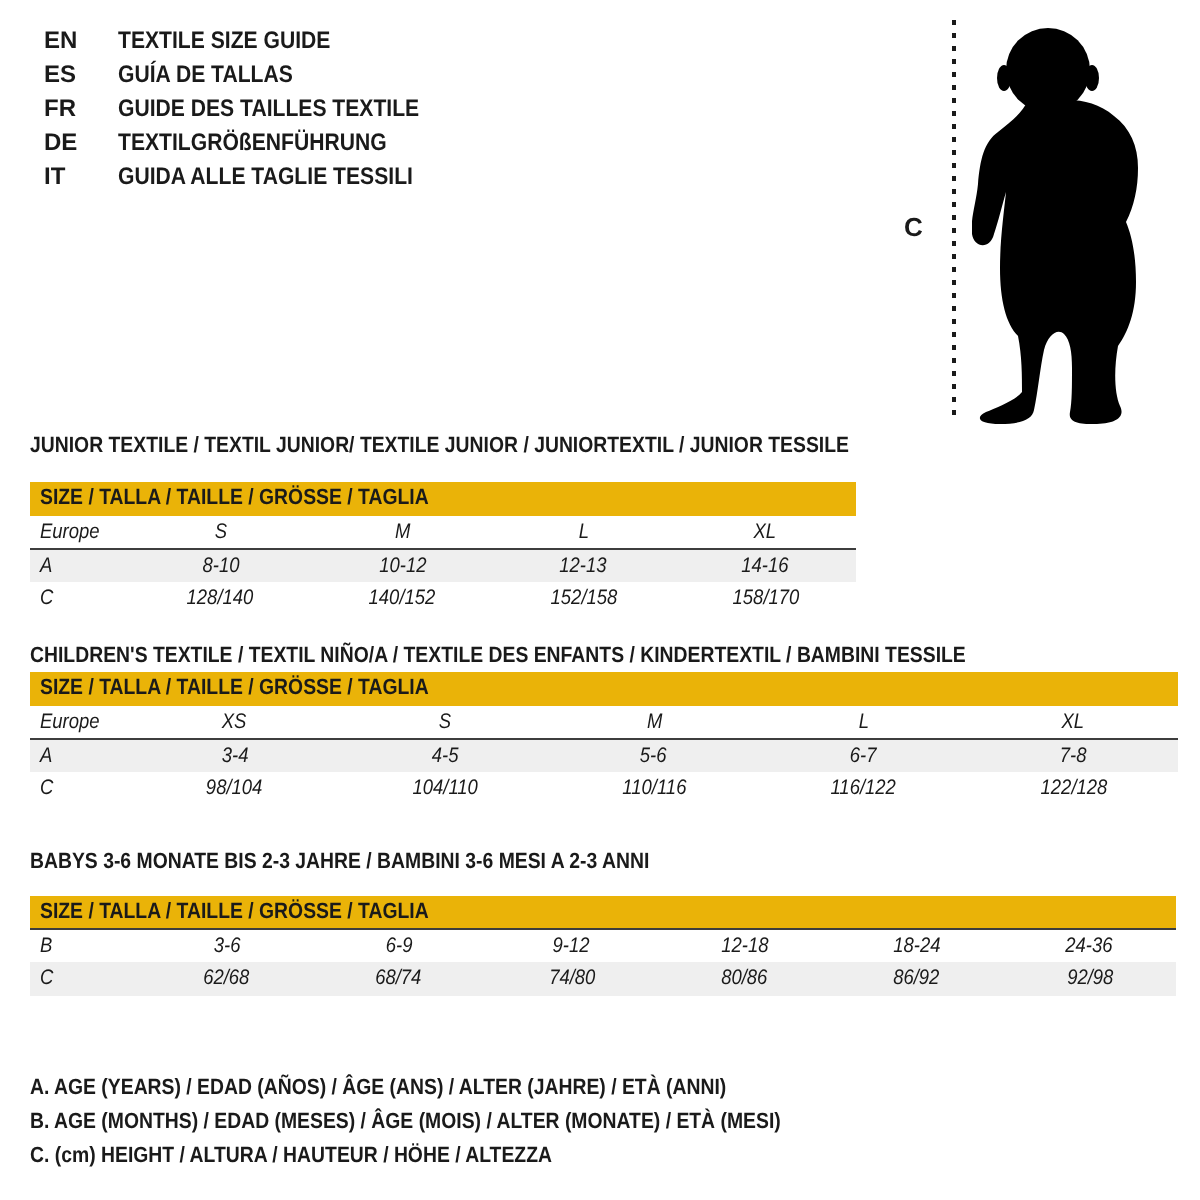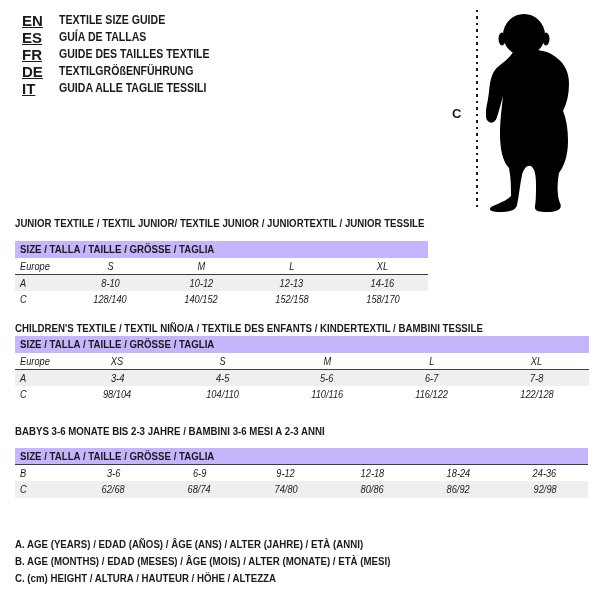--- a/index.html
+++ b/index.html
@@ -20,39 +20,39 @@
   .cond-c {
     display: inline-block;
     transform: scaleX(0.88);
     transform-origin: 50% 50%;
     white-space: nowrap;
   }
 
   
   .langs { position: absolute; left: 22px; top: 12px; }
   .lang-row { display: flex; height: 17px; line-height: 17px; }
-  .lang-code { width: 37px; font-size: 15px; font-weight: 700; text-decoration: underline; }
+  .lang-code { width: 37px; font-size: 12px; font-weight: 700; }
   .lang-label { font-size: 12px; font-weight: 700; }
 
   
   .dotline {
     position: absolute; left: 476px; top: 10px; width: 2px; height: 200px;
     background: repeating-linear-gradient(to bottom, #1a1a1a 0 2.5px, transparent 2.5px 6.5px);
   }
   .c-label {
     position: absolute; left: 452px; top: 106px;
     font-size: 13px; font-weight: 700;
   }
   .baby-svg { position: absolute; left: 486px; top: 10px; }
 
   
   .size-table { position: absolute; }
   .t-title { font-size: 11px; font-weight: 700; height: 14px; line-height: 13px; }
   .size-bar {
-    background: #c4b5fd;
+    background: #eab308;
     height: 17px; line-height: 17px;
     padding-left: 5px;
     font-size: 11px; font-weight: 600;
   }
   .size-bar.with-line { border-bottom: 1px solid #3d3d3d; }
   .t-row { display: flex; font-size: 10.5px; font-style: italic; }
   .t-row .lab { padding-left: 5px; font-weight: 500; }
   .t-row .val { flex: 1; text-align: center; }
   .row-h17 { height: 17px; line-height: 17px; }
   .row-h16 { height: 16px; line-height: 16px; }

